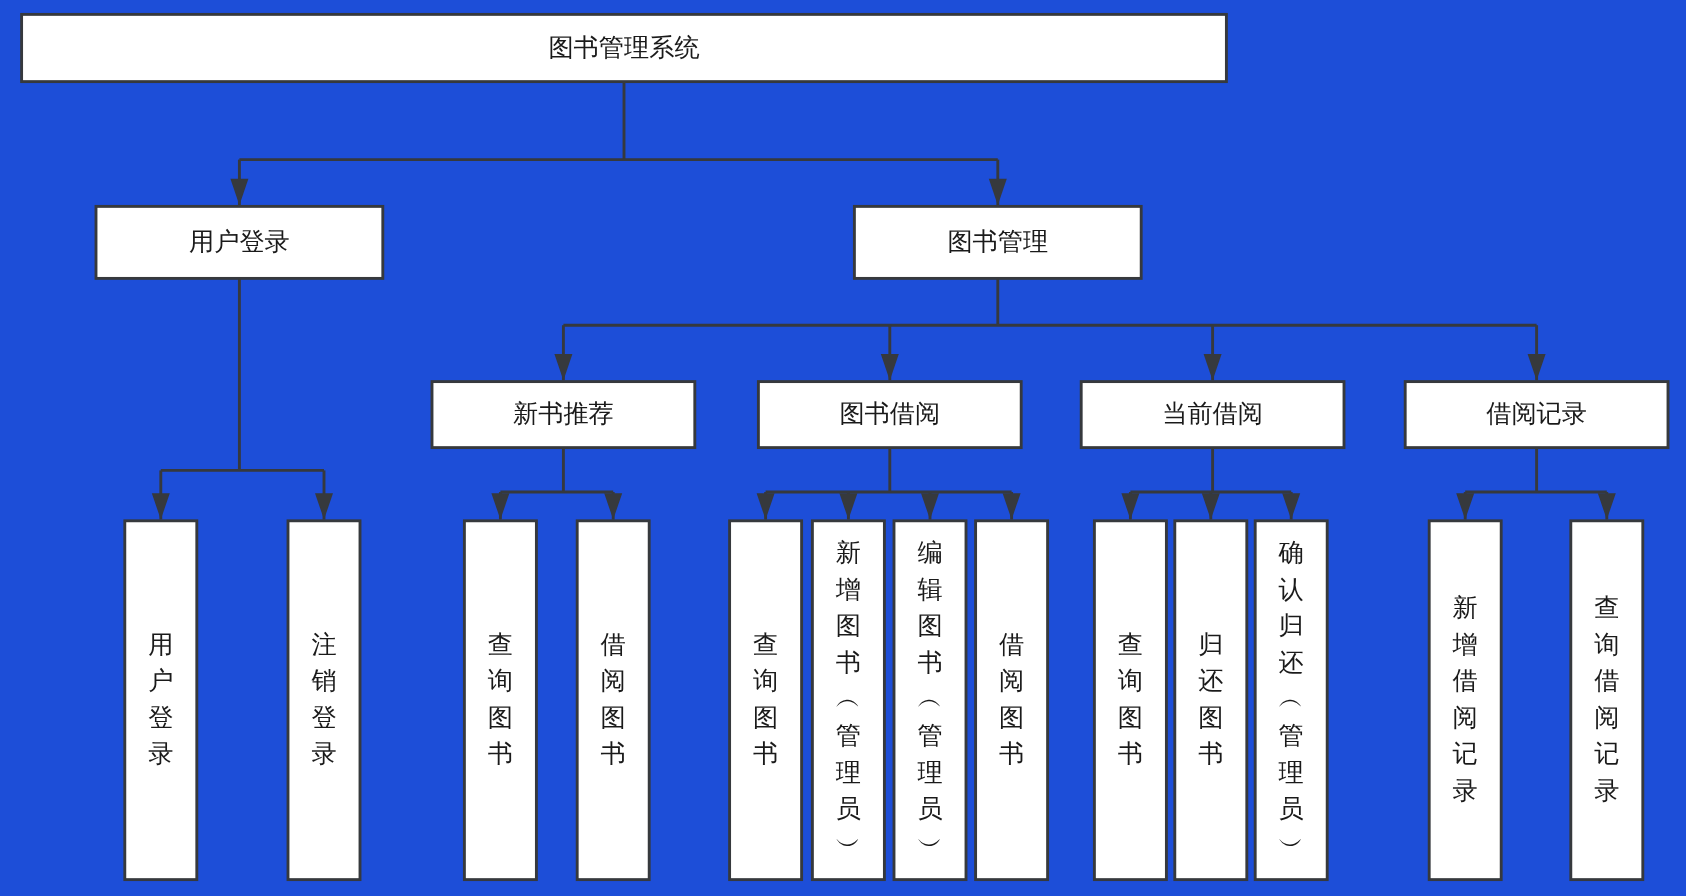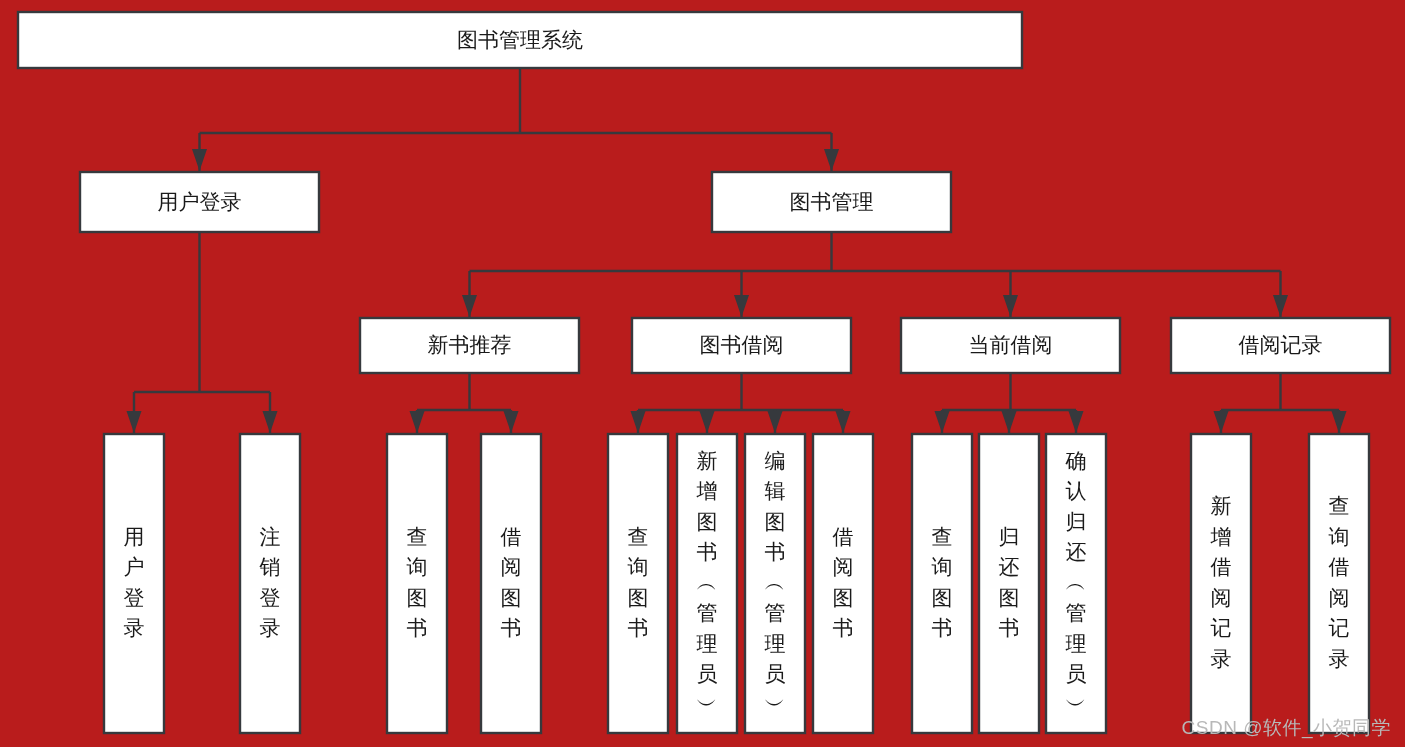--- a/index.html
+++ b/index.html
@@ -7,21 +7,21 @@
     padding: 0;
     background: #ffffff;
   }
   body {
     font-family: "Liberation Sans", "DejaVu Sans", sans-serif;
   }
   #stage {
     position: relative;
     width: 1405px;
     height: 747px;
-    background: #b91c1c;
+    background: #1d4ed8;
     overflow: hidden;
   }
   #diagram-svg {
     position: absolute;
     left: 0;
     top: 0;
     width: 1405px;
     height: 747px;
   }
   .node-box {
@@ -202,15 +202,14 @@
           <rect x="1191" y="434" width="60" height="299" class="node-box"></rect>
           <text x="1221" y="513.25" class="node-label-vertical"><tspan x="1221" dy="0">新</tspan><tspan x="1221" dy="30.5">增</tspan><tspan x="1221" dy="30.5">借</tspan><tspan x="1221" dy="30.5">阅</tspan><tspan x="1221" dy="30.5">记</tspan><tspan x="1221" dy="30.5">录</tspan></text>
         </g>
         <g>
           <rect x="1309" y="434" width="60" height="299" class="node-box"></rect>
           <text x="1339" y="513.25" class="node-label-vertical"><tspan x="1339" dy="0">查</tspan><tspan x="1339" dy="30.5">询</tspan><tspan x="1339" dy="30.5">借</tspan><tspan x="1339" dy="30.5">阅</tspan><tspan x="1339" dy="30.5">记</tspan><tspan x="1339" dy="30.5">录</tspan></text>
         </g>
       </g>
   </svg>
 
-  <div class="watermark">CSDN @软件_小贺同学</div>
 
 </div>
 
 </body></html>

